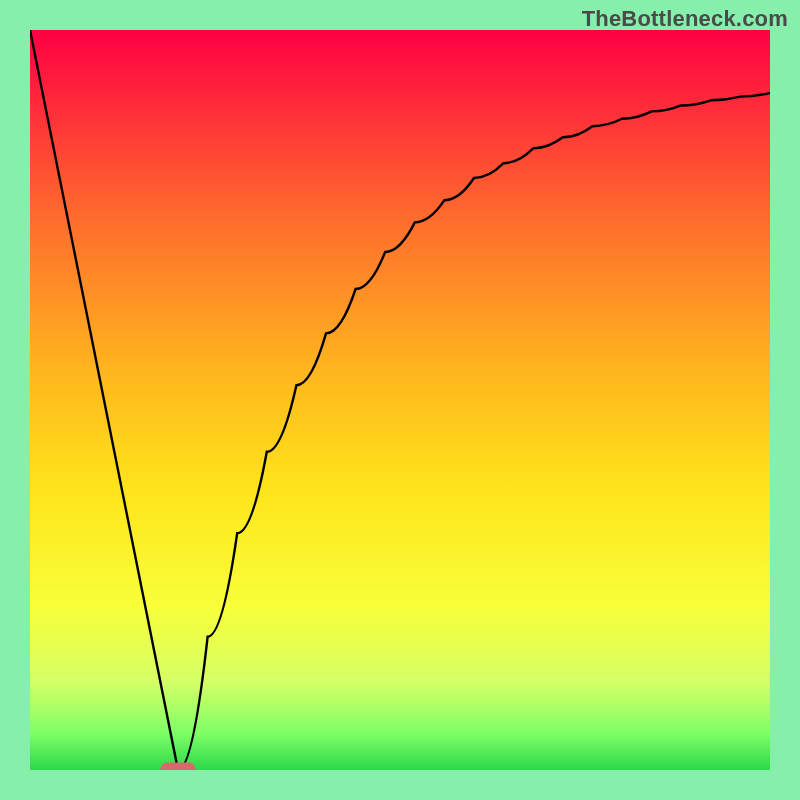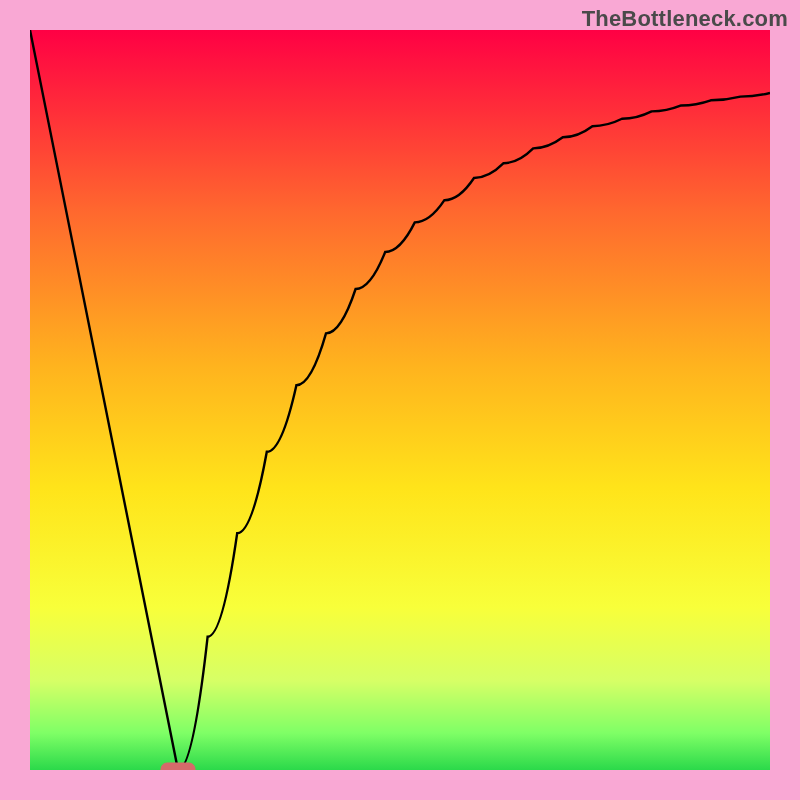--- a/index.html
+++ b/index.html
@@ -8,21 +8,21 @@
     width: 800px;
     height: 800px;
     overflow: hidden;
     font-family: Arial, Helvetica, sans-serif;
     background: #000;
   }
   .frame {
     position: relative;
     width: 800px;
     height: 800px;
-    background: #f9a8d4;
+    background: #86efac;
   }
   .plot-area {
     position: absolute;
     left: 30px;
     top: 30px;
     width: 740px;
     height: 740px;
     overflow: hidden;
   }
   .watermark {

